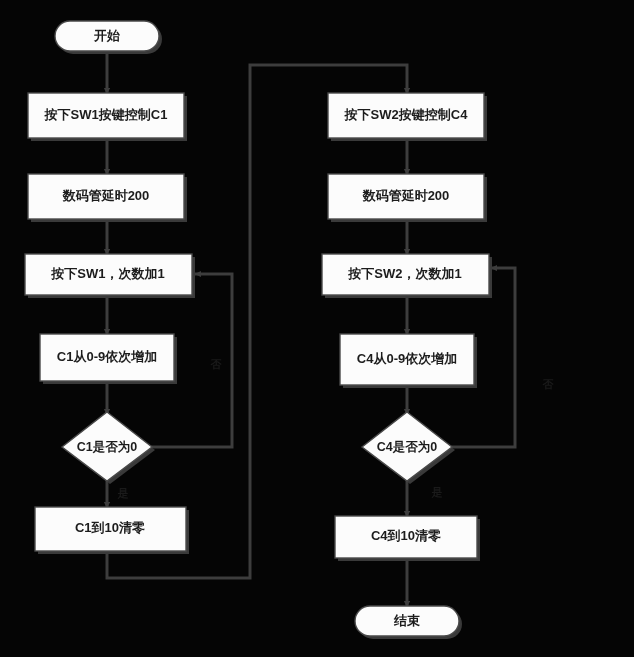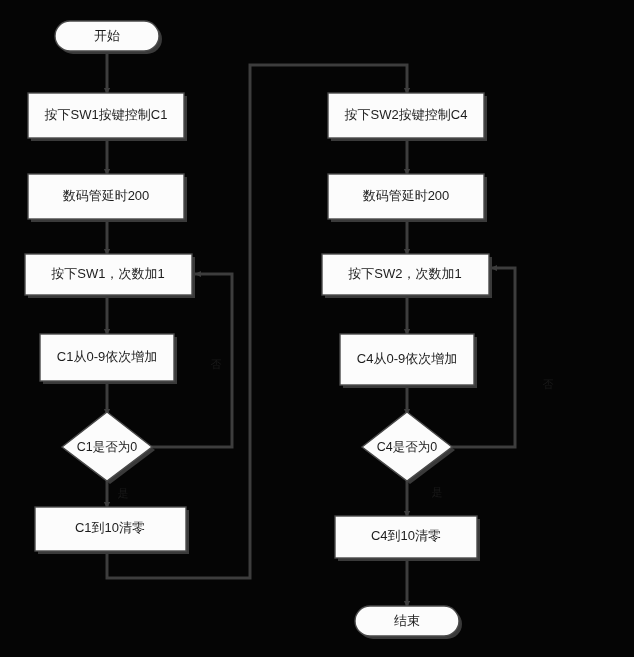--- a/index.html
+++ b/index.html
@@ -1,18 +1,18 @@
 <!DOCTYPE html>
 <html><head>
 <meta charset="utf-8">
 <style>
   html,body{margin:0;padding:0;background:#000;}
   body{width:634px;height:657px;overflow:hidden;
        font-family:"Liberation Sans","DejaVu Sans",sans-serif;}
-  #canvas{position:relative;width:634px;height:657px;background:#050505;}
+  #canvas{position:relative;width:634px;height:657px;background:#050505;font-weight:bold;}
   svg{position:absolute;left:0;top:0;width:634px;height:657px;}
   .node-text{font-size:13px;fill:#1c1c1c;text-anchor:middle;dominant-baseline:middle;
              font-family:"Liberation Sans","DejaVu Sans",sans-serif;}
   .node-text-sm{font-size:12.5px;}
   .edge-label{font-size:11px;fill:#1a1a1a;text-anchor:middle;dominant-baseline:middle;
               font-family:"Liberation Sans","DejaVu Sans",sans-serif;}
   .shape-fill{fill:#fcfcfc;}
   .shape-stroke{stroke:#4a4a4a;stroke-width:1.4;}
   .conn{stroke:#3d3d3d;stroke-width:3;fill:none;stroke-linecap:square;stroke-linejoin:miter;}
   .shadow{fill:#3a3a3a;}

